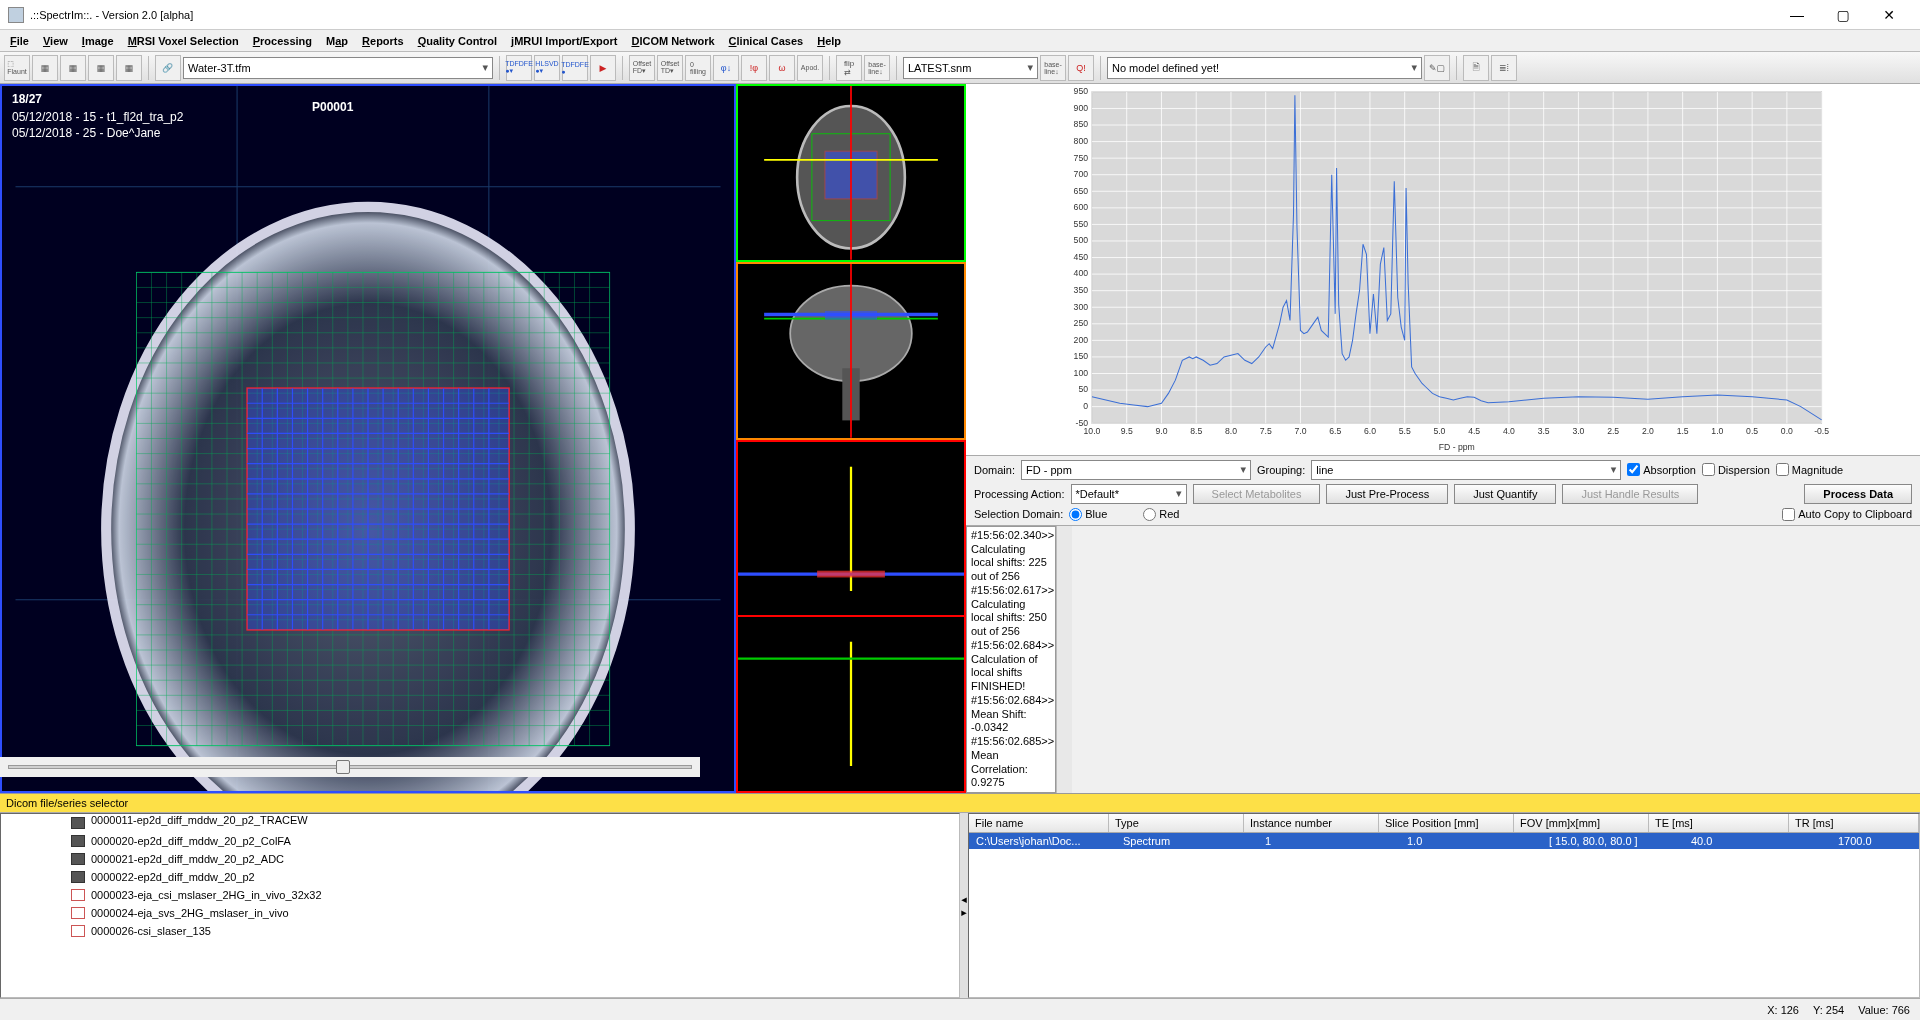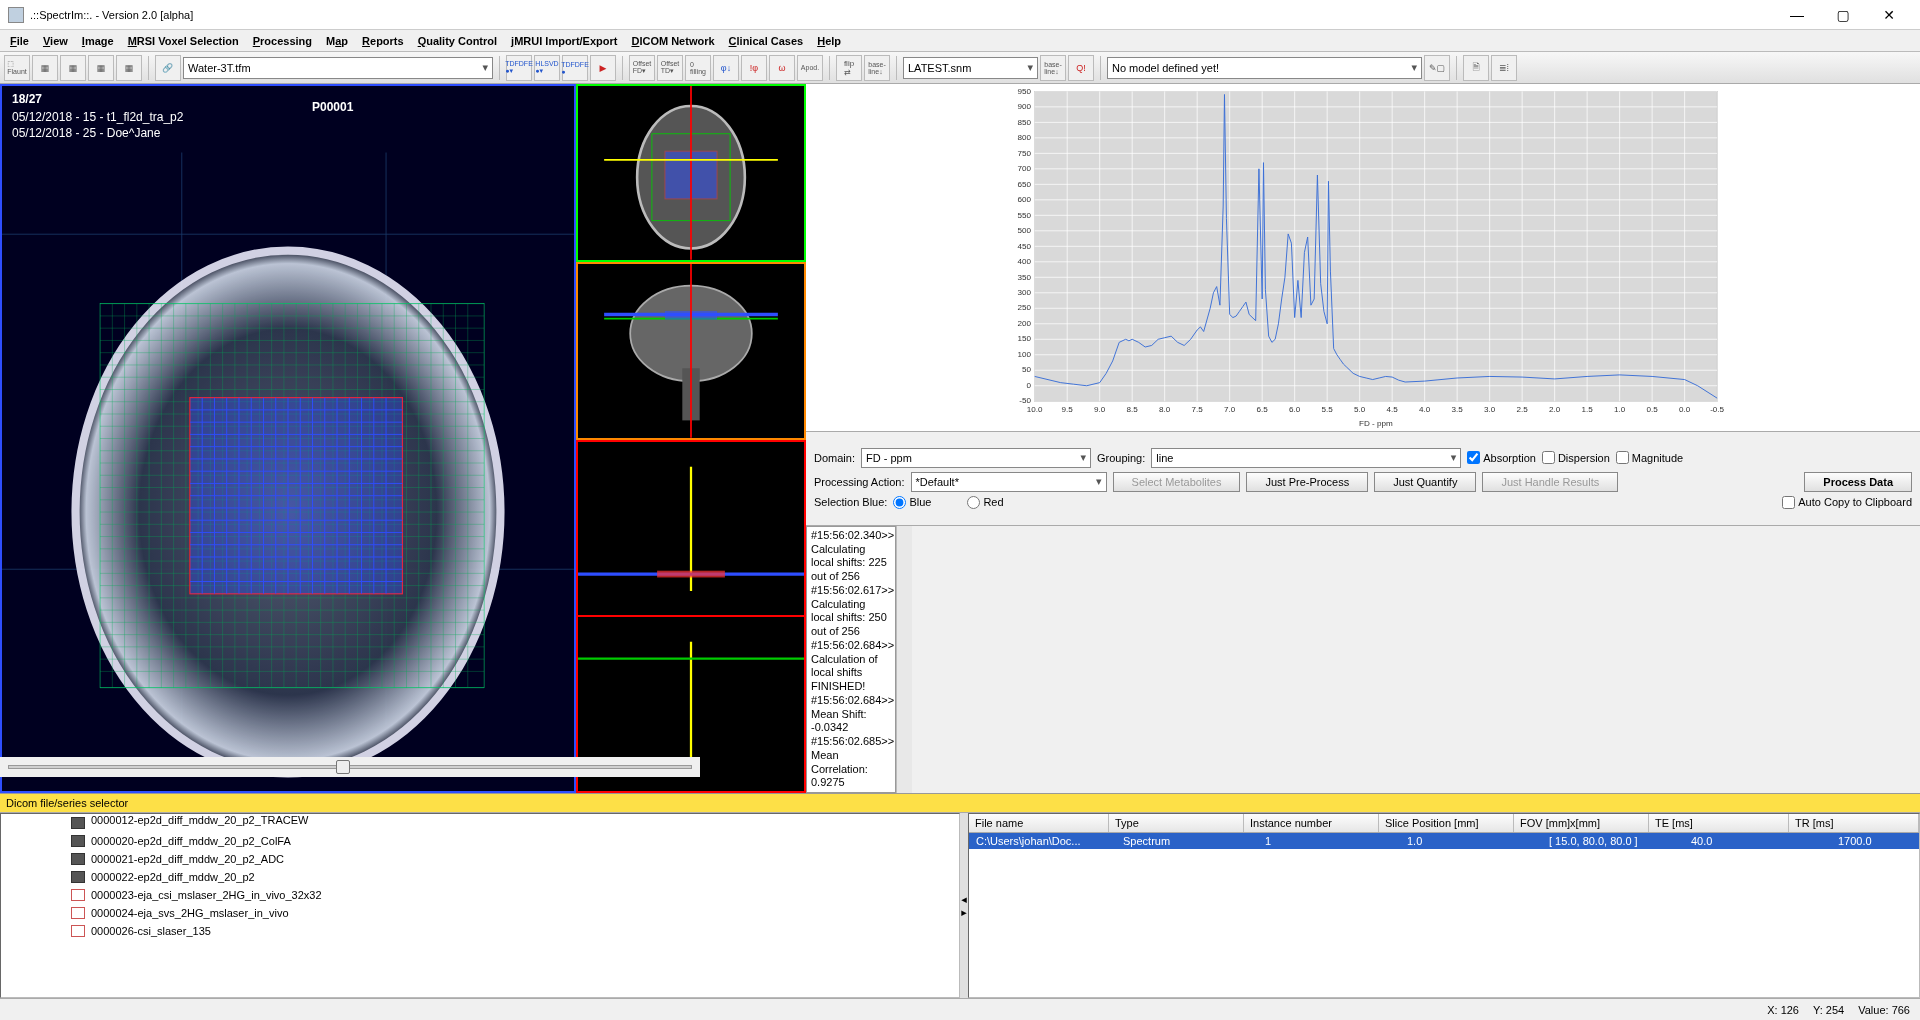--- a/index.html
+++ b/index.html
@@ -14,31 +14,31 @@
   .toolbar { height: 32px; background: linear-gradient(#f7f7f7,#e0e0e0); border-bottom: 1px solid #aaa; display: flex; align-items: center; padding: 0 4px; gap: 2px; }
   .tb-btn { width: 26px; height: 26px; border: 1px solid #bbb; background: #f0f0f0; display: flex; align-items: center; justify-content: center; font-size: 9px; color: #555; cursor: pointer; }
   .tb-btn.blue { color: #2255cc; }
   .tb-btn.red { color: #cc2222; }
   .tb-sel { height: 22px; border: 1px solid #888; background: #fff; padding: 0 18px 0 4px; min-width: 100px; position: relative; display: flex; align-items: center; }
   .tb-sel::after { content: "▾"; position: absolute; right: 4px; color: #555; }
   .tb-sep { width: 1px; height: 24px; background: #bbb; margin: 0 4px; }
 
   .main { flex: 1; display: flex; flex-direction: column; min-height: 0; }
   .upper { flex: 1; display: flex; min-height: 0; }
-  .viewer-main { width: 576px; background: #000020; position: relative; border: 2px solid #2e4eff; }
+  .viewer-main { width: 736px; background: #000020; position: relative; border: 2px solid #2e4eff; }
   .viewer-main .overlay-text { position: absolute; color: #fff; font-size: 12px; left: 10px; }
   .viewer-stack { width: 230px; display: flex; flex-direction: column; }
   .mini { flex: 1; background: #000; border: 2px solid; position: relative; overflow: hidden; }
   .mini.g { border-color: #00ff00; }
   .mini.o { border-color: #ff8800; }
   .mini.r { border-color: #ff0000; border-bottom: none; }
   .mini.r2 { border-color: #ff0000; }
   .right-pane { flex: 1; display: flex; flex-direction: column; background: #f0f0f0; min-width: 0; }
   .plot { flex: 1; background: #fff; min-height: 0; }
-  .controls { padding: 16px 8px; display: flex; flex-direction: column; gap: 4px; border-top: 1px solid #aaa; }
+  .controls { padding: 4px 8px; display: flex; flex-direction: column; gap: 4px; border-top: 1px solid #aaa; }
   .crow { display: flex; align-items: center; gap: 6px; }
   .crow label { white-space: nowrap; }
   .crow .sel { flex: 1; height: 20px; border: 1px solid #888; background: #fff; padding: 0 16px 0 4px; position: relative; display: flex; align-items: center; min-width: 80px; }
   .crow .sel::after { content: "▾"; position: absolute; right: 4px; color: #555; }
   .crow .btn { padding: 3px 18px; border: 1px solid #888; background: linear-gradient(#fdfdfd,#e0e0e0); cursor: pointer; white-space: nowrap; }
   .crow .btn.dis { color: #999; }
   .crow .chk { display: flex; align-items: center; gap: 3px; }
   .log { flex: 0 0 90px; background: #fff; border: 1px solid #999; overflow: auto; padding: 2px 4px; font-size: 11px; line-height: 1.25; }
   .scrollbar-v { width: 16px; background: #e8e8e8; border-left: 1px solid #bbb; position: relative; }
   .log-wrap { display: flex; border-top: 1px solid #aaa; }
@@ -436,21 +436,21 @@
               <span>*Default*</span>
             </div>
           <div class="btn dis">Select Metabolites</div>
           <div class="btn">Just Pre-Process</div>
           <div class="btn">Just Quantify</div>
           <div class="btn dis">Just Handle Results</div>
           <div style="flex:1"></div>
           <div class="btn" style="font-weight:bold;">Process Data</div>
         </div>
         <div class="crow">
-          <label>Selection Blue:</label>
+          <label>Selection Domain:</label>
           <label class="chk">
               <input type="radio" name="sg" checked="" style=""> 
               <span>Blue</span>
             </label>
           <label class="chk" style="margin-left:30px;">
               <input type="radio" name="sg" style=""> 
               <span>Red</span>
             </label>
           <div style="flex:1"></div>
           <label class="chk">
@@ -477,21 +477,21 @@
         <div class="slider-thumb"></div>
       </div>
   </div>
 
   <div class="lower">
     <div class="panel-title">Dicom file/series selector</div>
     <div class="lower-body">
       <div class="tree" id="tree">
           <div class="tree-row">
             <div class="ticon"></div>
-            <span style="margin-top: -6px;">0000012-ep2d_diff_mddw_20_p2_TRACEW</span>
+            <span style="margin-top: -6px;">0000011-ep2d_diff_mddw_20_p2_TRACEW</span>
           </div>
           <div class="tree-row">
             <div class="ticon"></div>
             <span>0000020-ep2d_diff_mddw_20_p2_ColFA</span>
           </div>
           <div class="tree-row">
             <div class="ticon"></div>
             <span>0000021-ep2d_diff_mddw_20_p2_ADC</span>
           </div>
           <div class="tree-row">

